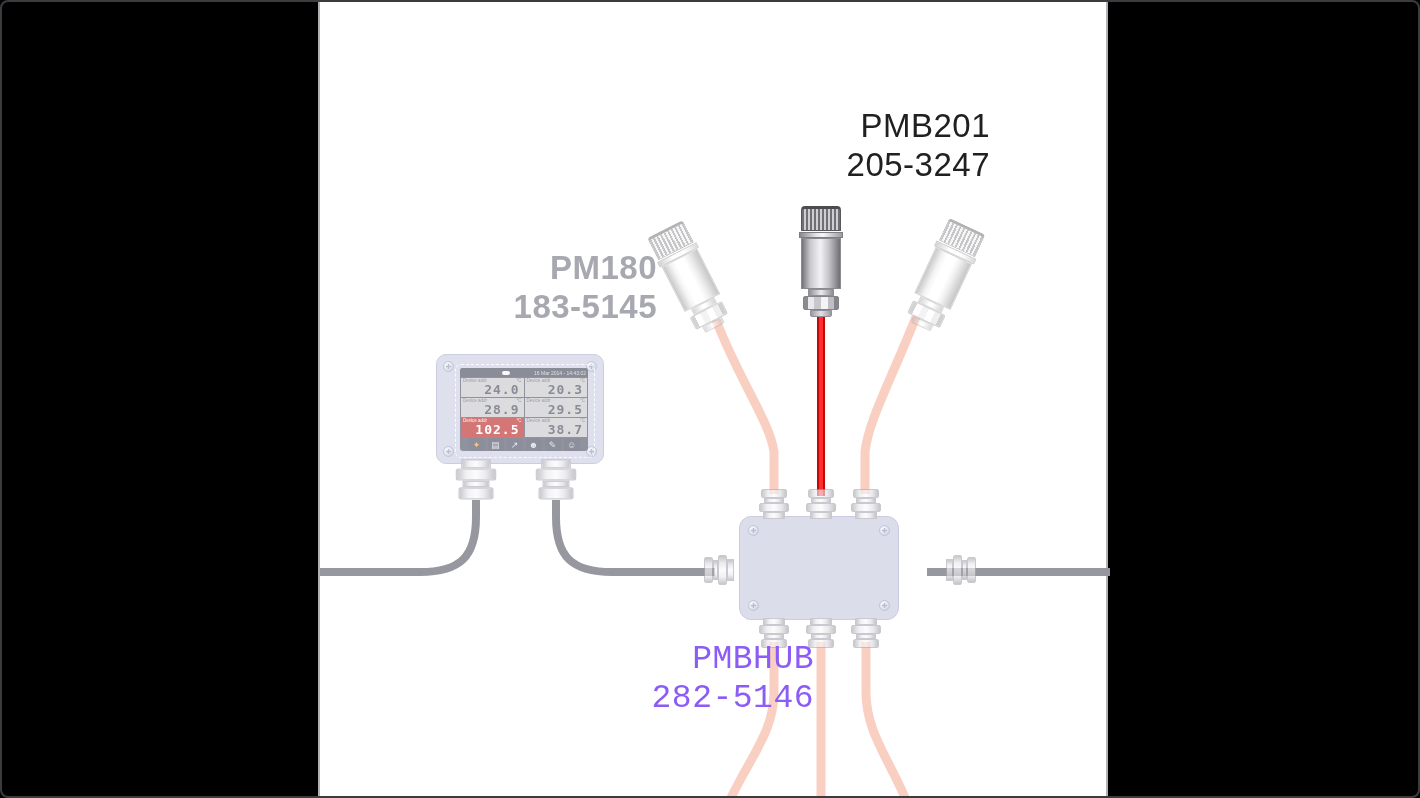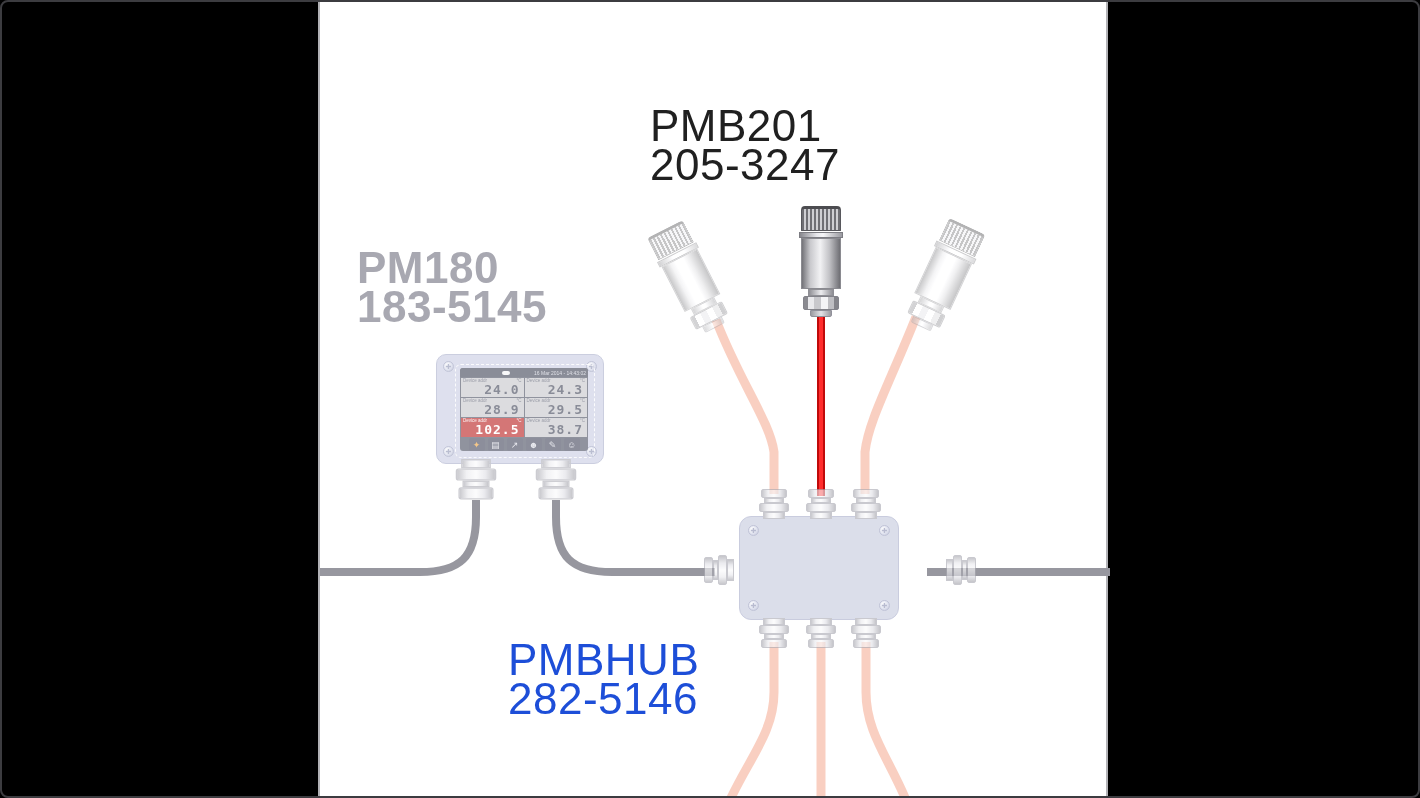--- a/index.html
+++ b/index.html
@@ -4,25 +4,25 @@
 <style>
   html,body{margin:0;padding:0;background:#000;}
   .frame{position:relative;width:1420px;height:798px;background:#000;border-radius:8px;
          overflow:hidden;font-family:"Liberation Sans",sans-serif;box-sizing:border-box;
          border:2px solid #3c3c40;}
   .stage{position:absolute;left:316px;top:0;width:790px;height:798px;background:#fff;
          border-left:2px solid #b2b2b6;border-right:2px solid #b2b2b6;box-sizing:border-box;}
   .cables-svg{position:absolute;left:0;top:0;z-index:1;}
 
   
-  .plabel{position:absolute;z-index:3;text-align:left;font-size:44px;line-height:39px;
+  .plabel{position:absolute;z-index:3;text-align:right;font-size:33px;line-height:39px;
           letter-spacing:.5px;}
   .lbl-pmb201{left:330px;top:104px;width:340px;color:#202020;}
   .lbl-pm180{left:37px;top:246px;width:300px;color:#a8a8b1;font-weight:bold;}
-  .lbl-pmbhub{left:188px;top:638px;width:300px;color:#1d4ed8;}
+  .lbl-pmbhub{left:194px;top:638px;width:300px;color:#8b5cf6;font-family:Liberation Mono, monospace;}
 
   
   .gland{display:flex;flex-direction:column;align-items:center;position:absolute;z-index:2;}
   .gland.down{flex-direction:column-reverse;}
   .g-seg{box-sizing:border-box;border:1px solid #a9a9b2;
          background:linear-gradient(90deg,#a7a7af 0%,#e9e9ed 25%,#fbfbfc 50%,#dfdfe5 75%,#a2a2aa 100%);}
   .g-nut{width:26px;height:9px;border-radius:2px;}
   .g-neck{width:20px;height:5px;}
   .g-rib{width:30px;height:9px;border-radius:2px;}
   .g-base{width:22px;height:7px;}
@@ -172,21 +172,21 @@
                   <span>Device addr</span>
                   <span>°C</span>
                 </div>
               <div class="cell-val">24.0</div>
             </div>
             <div class="cell">
               <div class="cell-hdr">
                   <span>Device addr</span>
                   <span>°C</span>
                 </div>
-              <div class="cell-val">24.3</div>
+              <div class="cell-val">20.3</div>
             </div>
             <div class="cell">
               <div class="cell-hdr">
                   <span>Device addr</span>
                   <span>°C</span>
                 </div>
               <div class="cell-val">28.9</div>
             </div>
             <div class="cell">
               <div class="cell-hdr">

